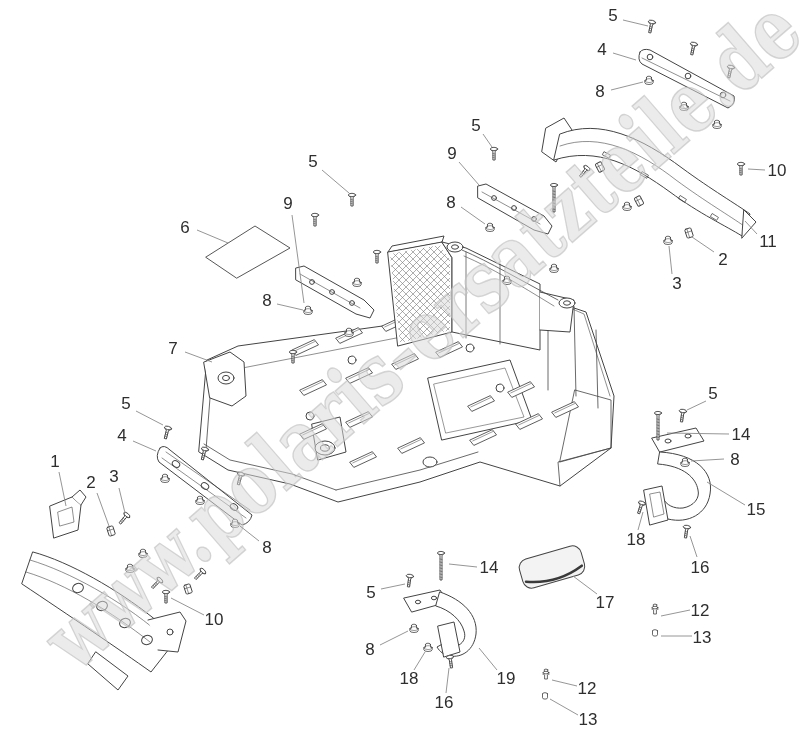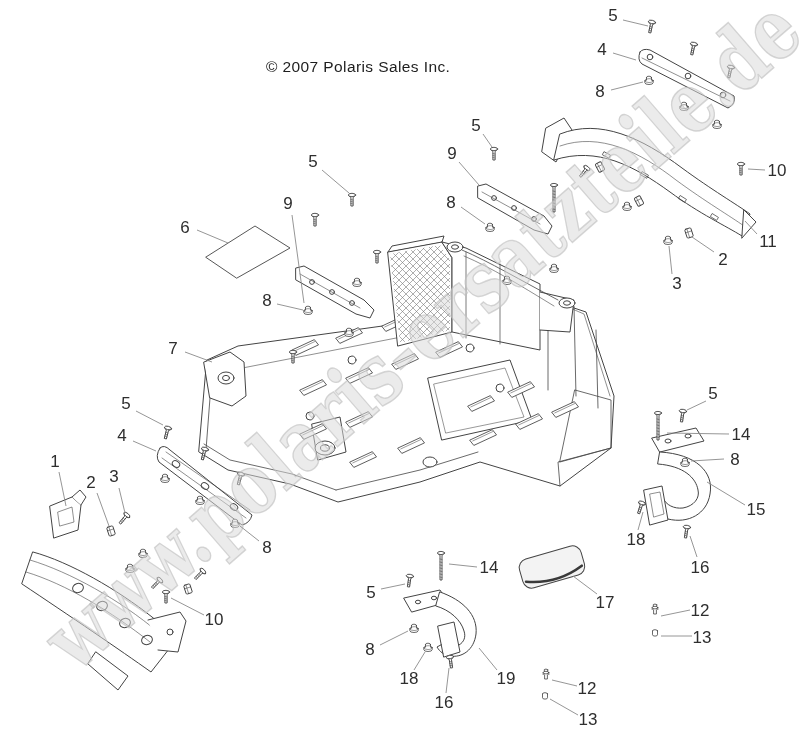--- a/index.html
+++ b/index.html
@@ -12,21 +12,20 @@
   .callout{font:17px "Liberation Sans",sans-serif;fill:#2e2e2e;text-anchor:middle;
            dominant-baseline:central;}
   .leader{stroke:#8a8a8a;stroke-width:0.9;fill:none;}
   .wm{font-family:"DejaVu Serif",serif;font-weight:bold;font-size:84px;
       fill:#d9d9d9;fill-opacity:.52;stroke:#bdbdbd;stroke-opacity:.6;stroke-width:1.5;}
 </style>
 </head>
 <body>
 
 <div id="app">
-  <div class="copyright">© 2007 Polaris Sales Inc.</div>
 
   <svg width="802" height="739" viewBox="0 0 802 739">
     <defs>
       <pattern id="hatch" width="7" height="7" patternUnits="userSpaceOnUse">
         <path d="M0,0 L7,7 M7,0 L0,7" stroke="#777" stroke-width="0.6" fill="none"></path>
       </pattern>
       <g id="g-screw">
         <path d="M-3.5,0.4 L-1.1,2.4 L-1.1,11 L1.1,11 L1.1,2.4 L3.5,0.4" fill="#fff" stroke="#444" stroke-width="0.9"></path>
         <ellipse cx="0" cy="0" rx="3.6" ry="1.7" fill="#fff" stroke="#444" stroke-width="0.9"></ellipse>
         <path d="M-1.1,4.5 L1.1,5 M-1.1,6.5 L1.1,7 M-1.1,8.5 L1.1,9" stroke="#444" stroke-width="0.55" fill="none"></path>

